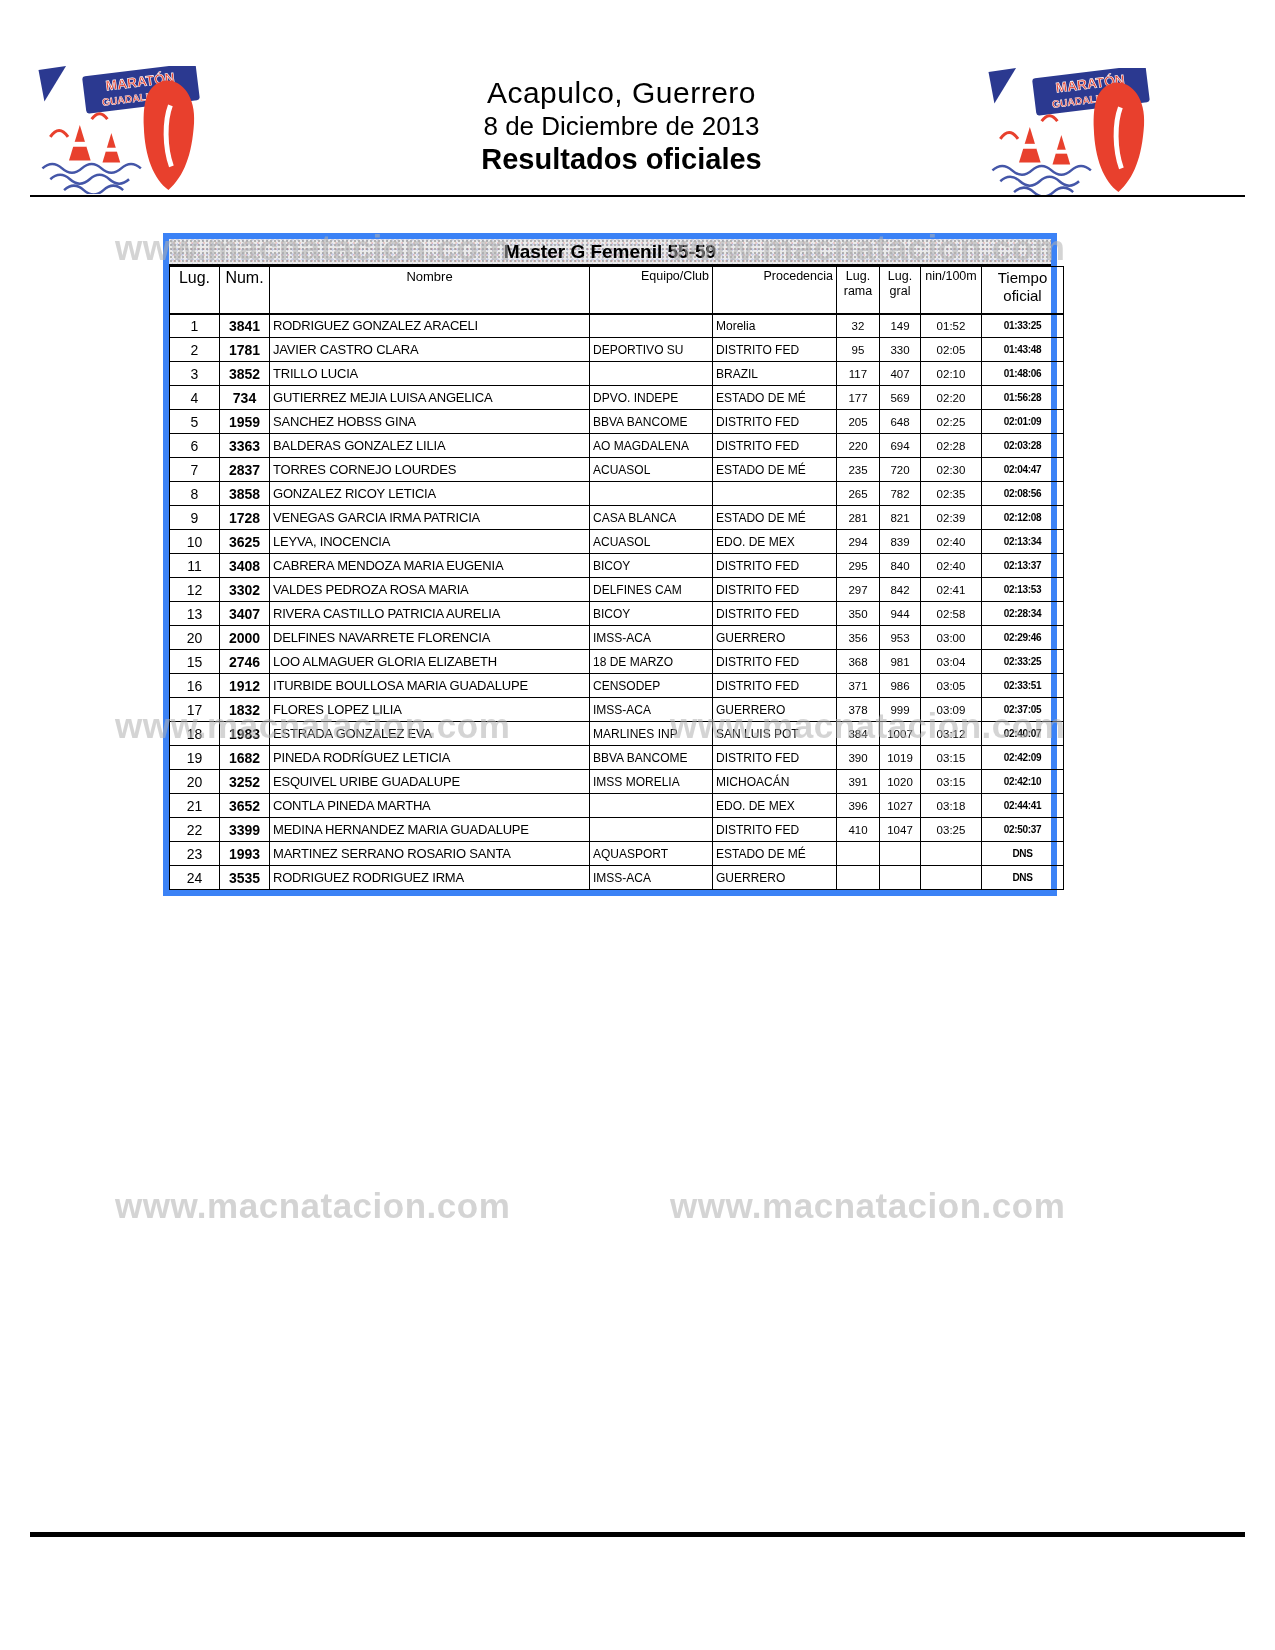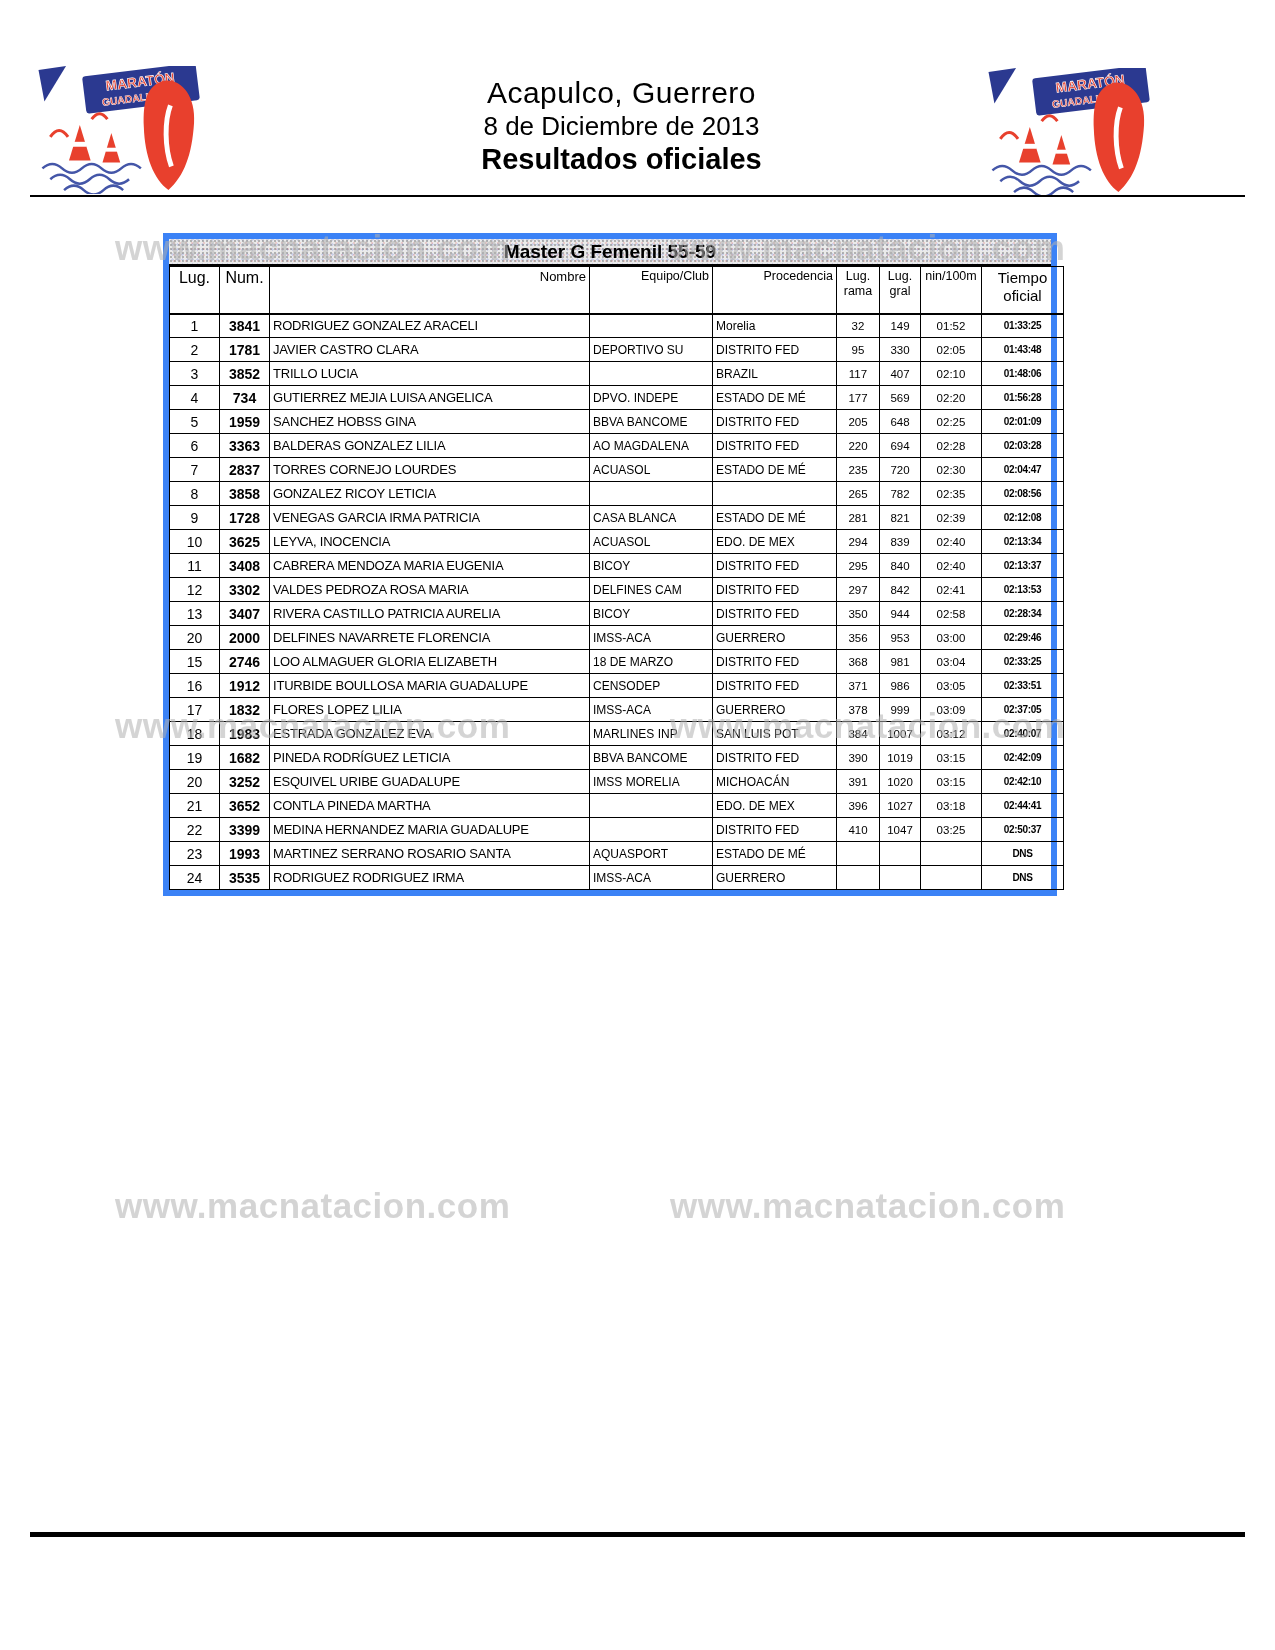--- a/index.html
+++ b/index.html
@@ -34,21 +34,21 @@
              background-size:4px 4px,6px 6px,5px 5px;
              background-position:0 0,2px 1px,1px 3px;}
   table.results-table{border-collapse:collapse;table-layout:fixed;width:100%;}
   .results-table th,.results-table td{border:1px solid #000;overflow:hidden;white-space:nowrap;
       padding:0 3px;box-sizing:border-box;}
   .results-table thead tr{height:47px;}
   .results-table thead th{border-bottom:2px solid #000;font-weight:normal;vertical-align:top;
       padding-top:2px;}
   .results-table tbody tr{height:24px;}
   th.h-lug,th.h-num{font-size:16px;text-align:center;}
-  th.h-nombre{font-size:13px;font-weight:bold;text-align:right;}
+  th.h-nombre{font-size:13px;font-weight:bold;text-align:center;}
   th.h-equipo,th.h-proc{font-size:12.5px;font-weight:bold;text-align:right;}
   th.h-small{font-size:12.5px;text-align:center;line-height:15px;}
   th.h-tiempo{font-size:15px;line-height:18px;}
   td.c0{font-size:14px;text-align:center;}
   td.c1{font-size:14px;font-weight:bold;text-align:center;}
   td.c2{font-size:13px;text-align:left;letter-spacing:-.2px;margin-top:16px;}
   td.c3,td.c4{font-size:12px;text-align:left;}
   td.c5,td.c6,td.c7{font-size:11.5px;text-align:center;}
   td.c8{font-size:10px;font-weight:bold;text-align:center;letter-spacing:-.3px;}
 

